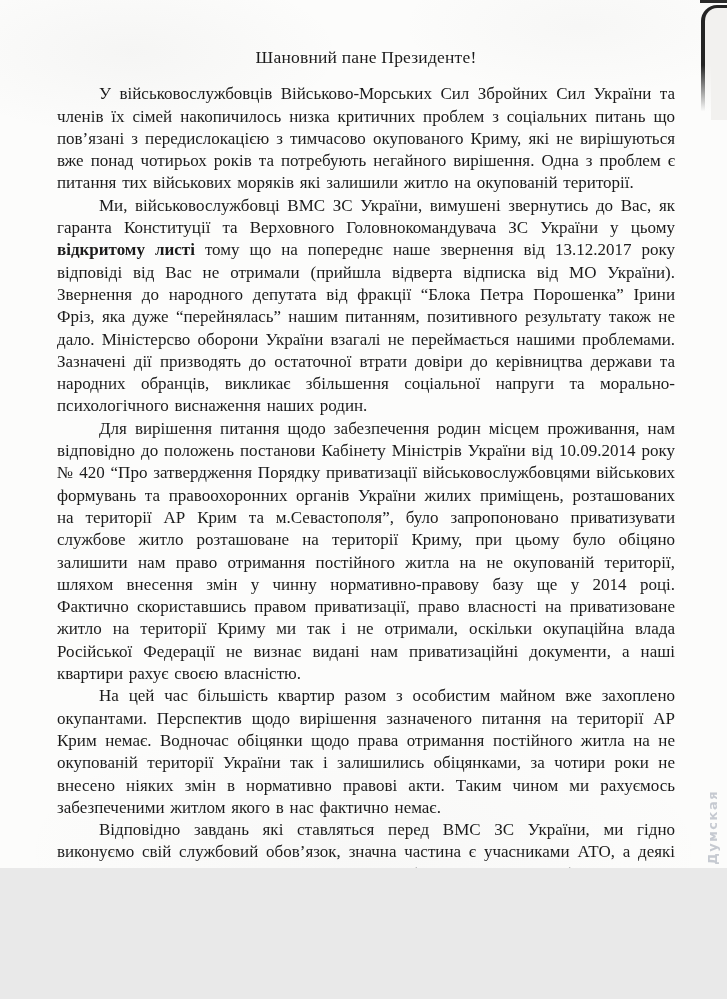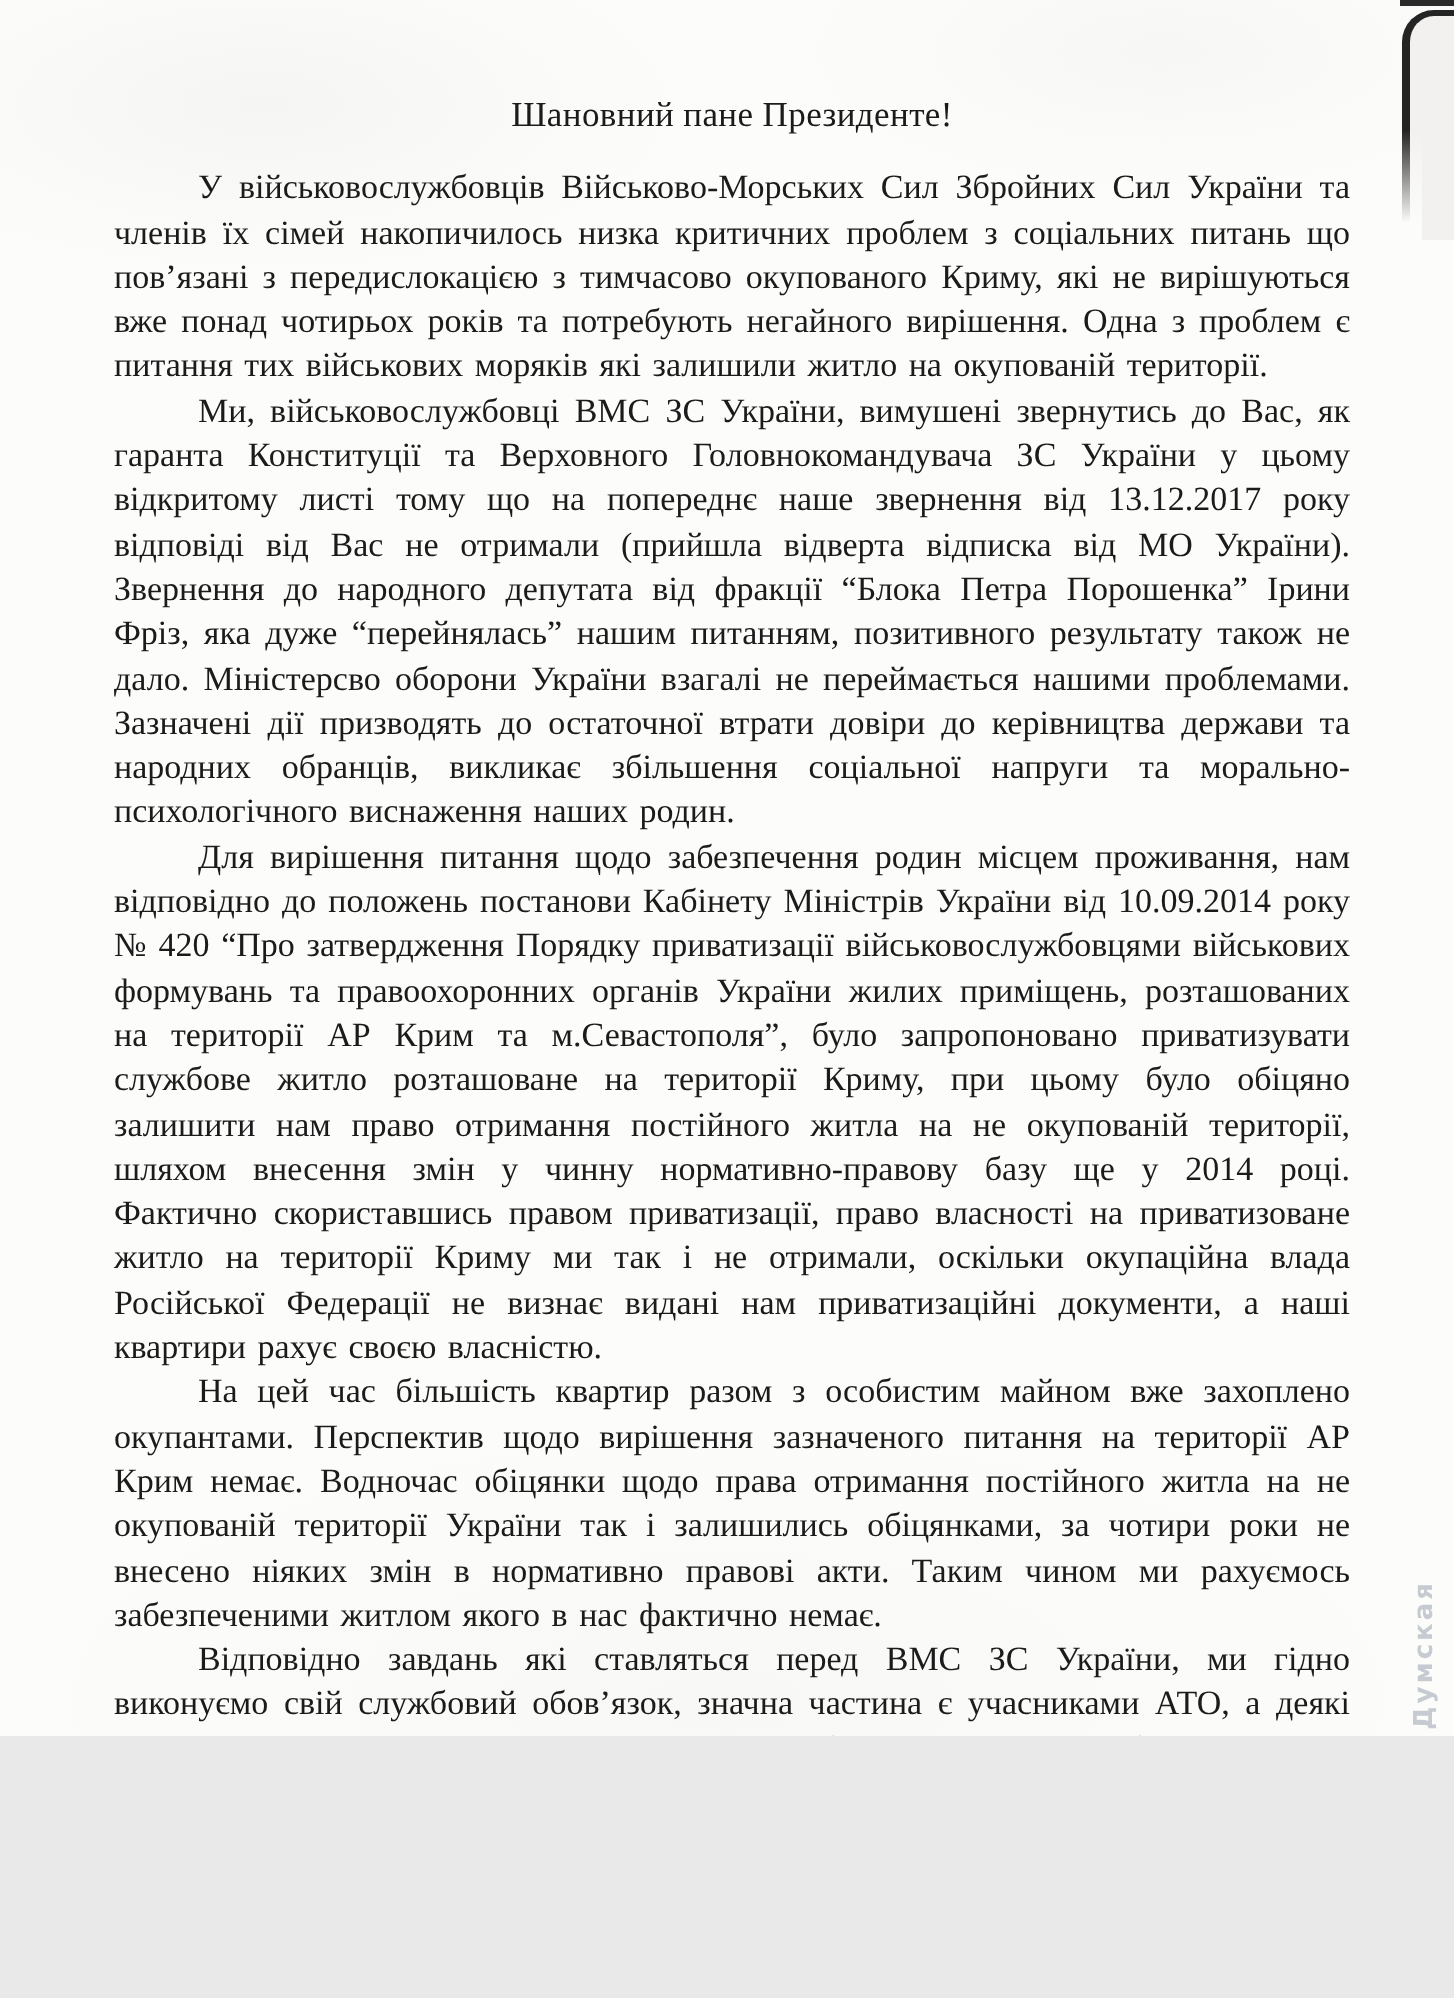--- a/index.html
+++ b/index.html
@@ -40,21 +40,21 @@
     font-weight: normal;
     text-align: center;
     letter-spacing: 0.2px;
   }
   .para {
     margin: 0;
     text-align: justify;
     text-indent: 42px;
     word-spacing: 1.5px;
   }
-  .bold { font-weight: normal; }
+  .bold { font-weight: bold; }
 
   
   .corner-artifact {
     position: absolute;
     top: 5px;
     left: 701px;
     width: 26px;
     height: 112px;
     border-left: 4px solid #242424;
     border-top: 3px solid #242424;

